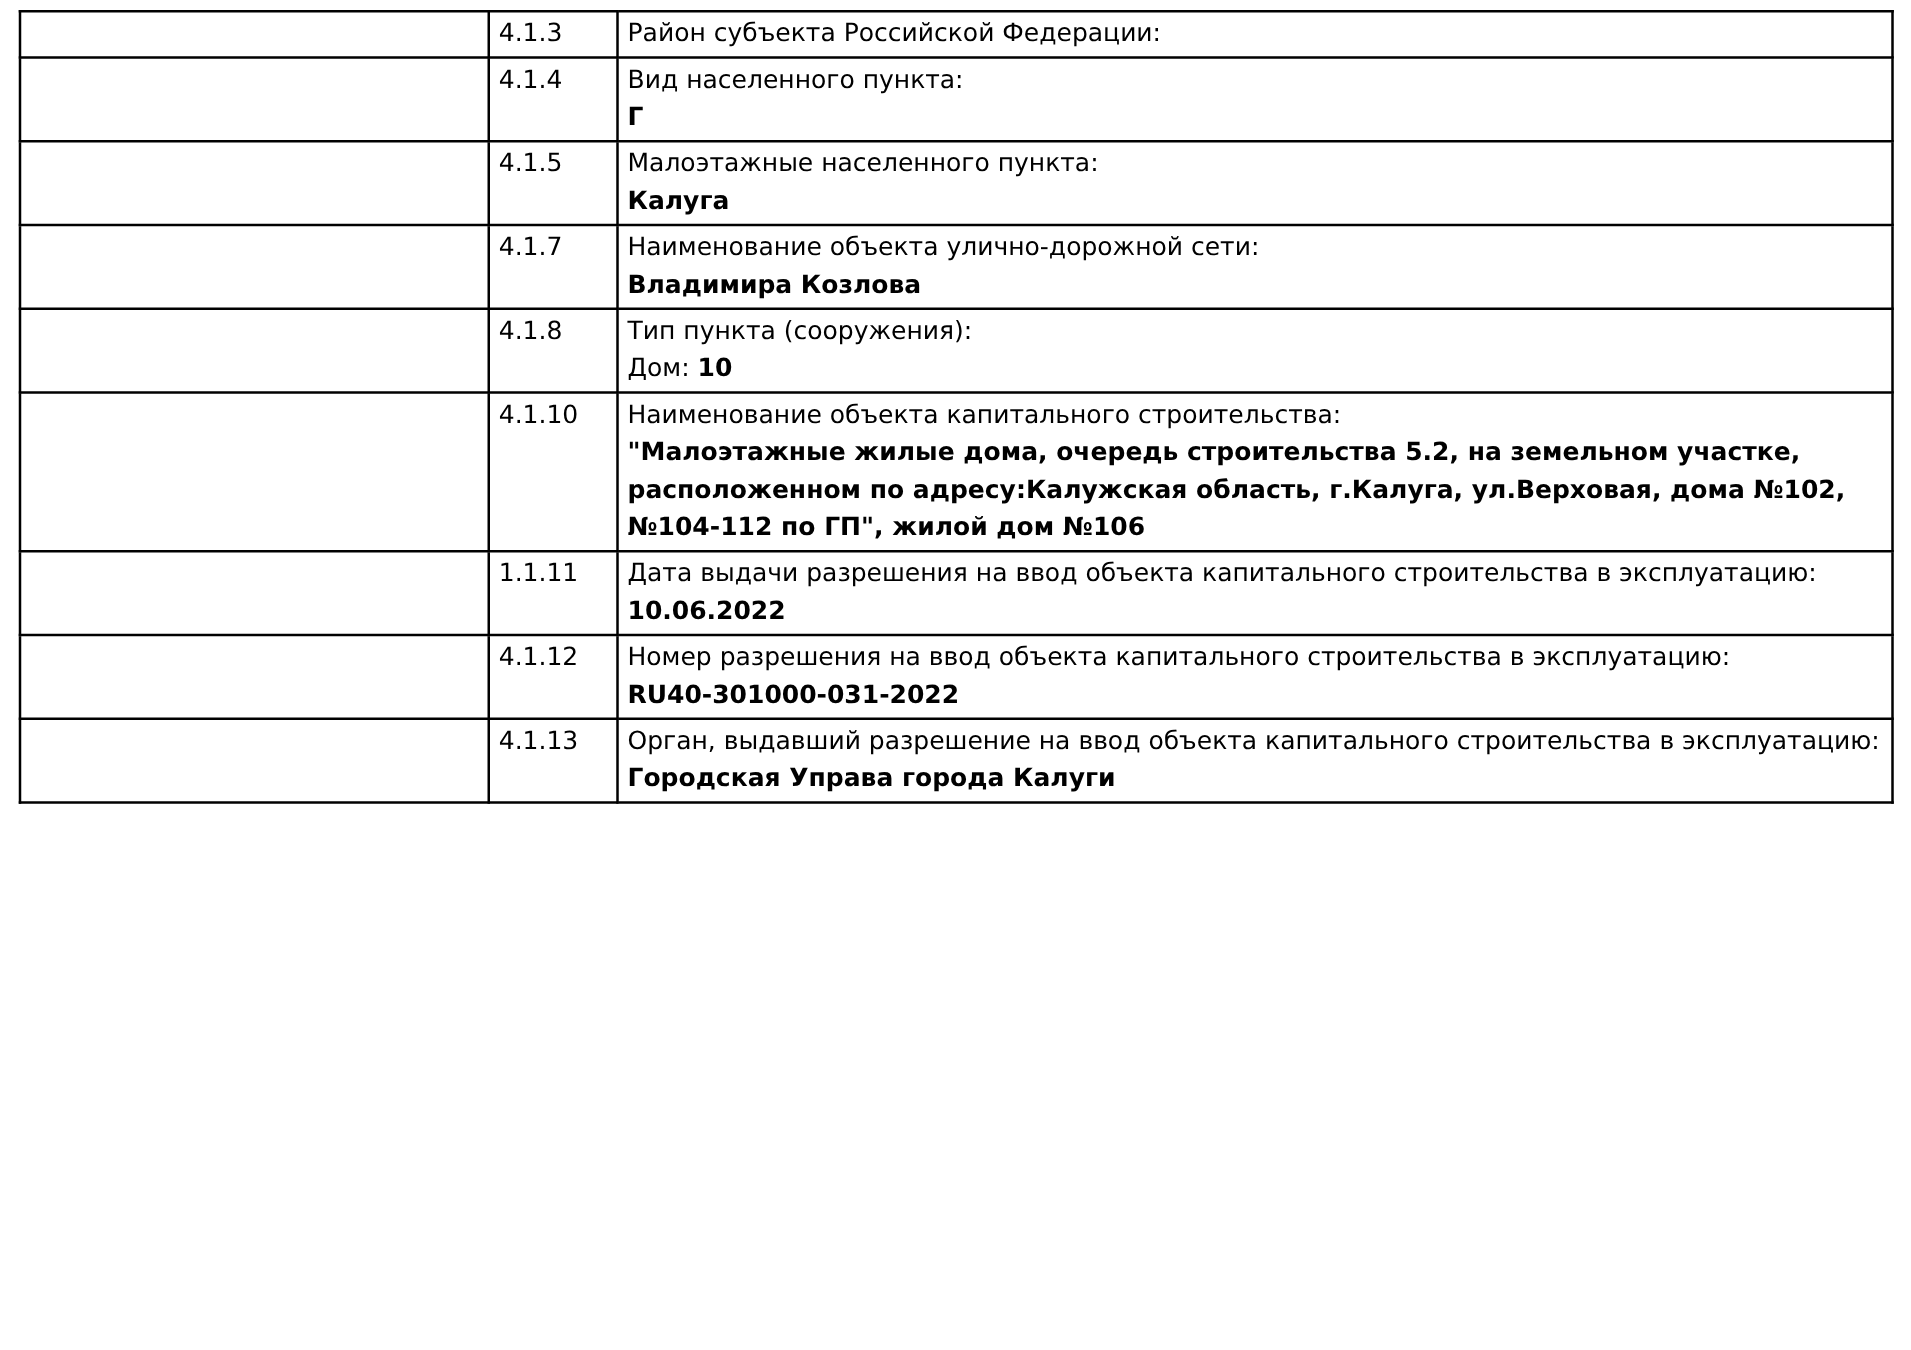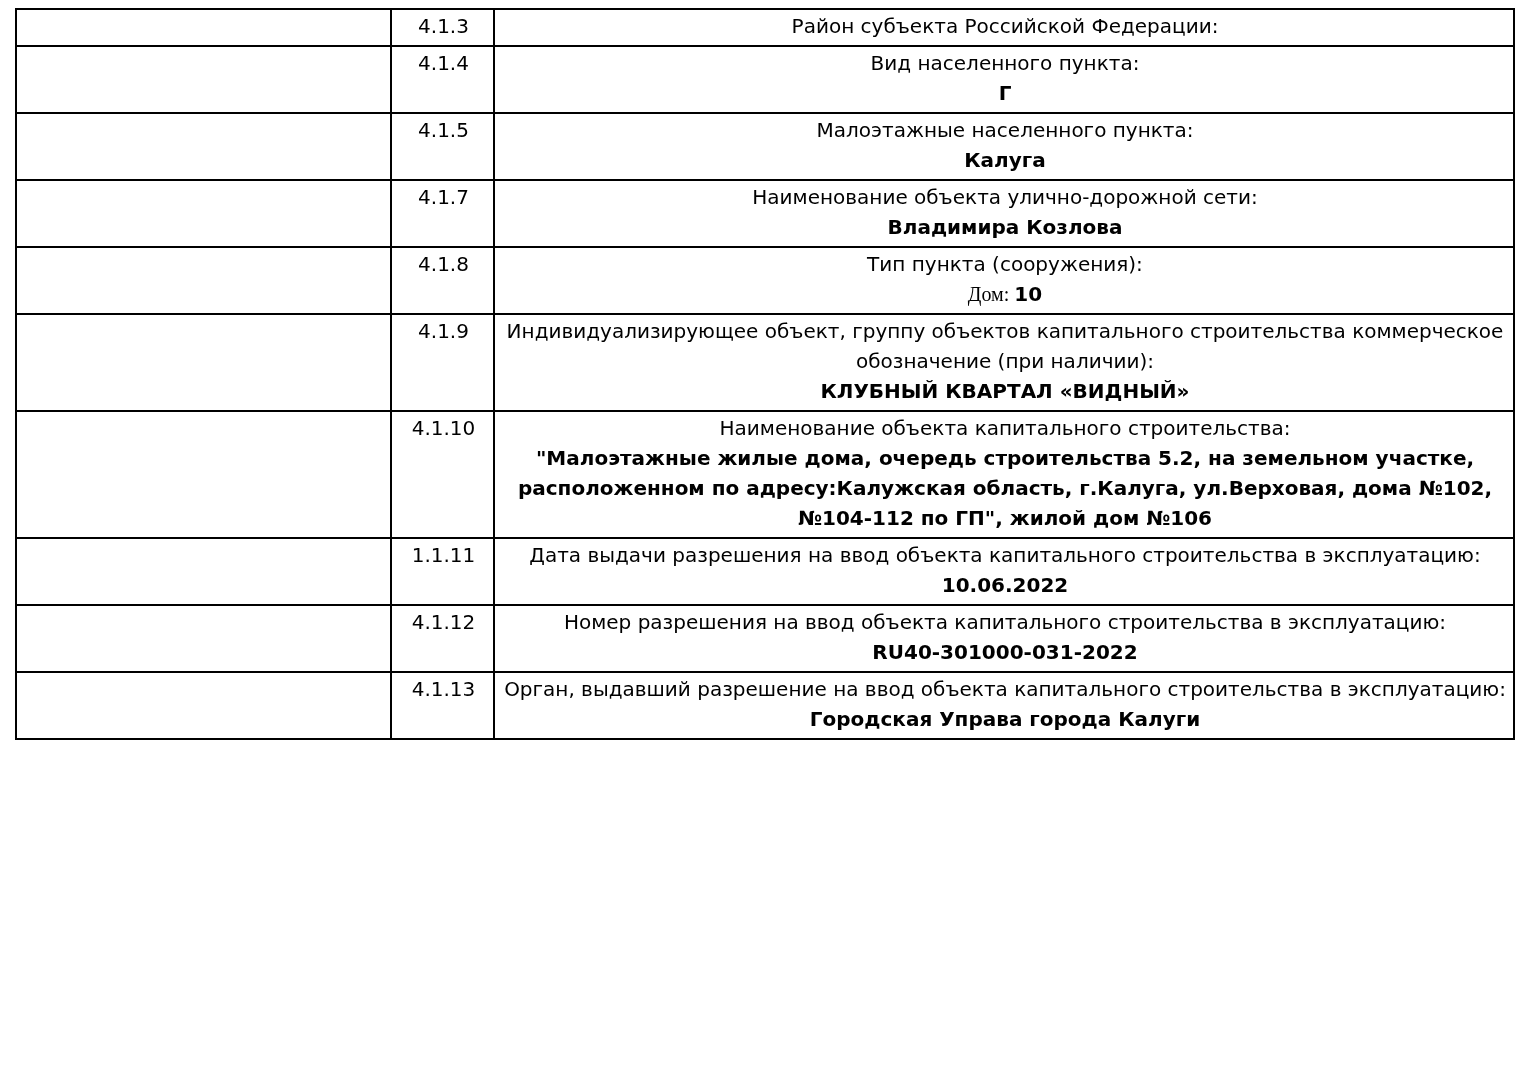--- a/index.html
+++ b/index.html
@@ -19,42 +19,40 @@
     position: relative;
     width: 1529px;
     height: 1080px;
     background: #ffffff;
   }
   table.decl-table {
     border-collapse: collapse;
     table-layout: fixed;
     margin: 8px 0 12px 15px;
     width: 1498px;
-    text-align: center;
   }
   col.c1 { width: 375px; }
   col.c2 { width: 103px; }
   col.c3 { width: 1020px; }
   table.decl-table td {
     border: 2px solid #000000;
     vertical-align: top;
     padding: 1px 5px 4px 7px;
     line-height: 30px;
     word-wrap: break-word;
   }
   td.c2-cell {
     vertical-align: middle;
     padding-left: 5px;
   }
   .field-label {
     font-weight: normal;
   }
   .value-line .value-prefix {
     font-weight: normal;
-    font-family: Liberation Serif, serif;
   }
   .value-line .value {
     font-weight: bold;
   }
 </style>
 </head>
 <body>
 
 <div class="page">
   <table class="decl-table">
@@ -103,28 +101,20 @@
 
   <tr>
     <td class="c1-cell"></td>
     <td class="c2-cell">4.1.8</td>
     <td class="c3-cell">
       <div class="field-label">Тип пункта (сооружения):</div>
       <div class="value-line"><span class="value-prefix">Дом: </span><span class="value">10</span></div>
     </td>
   </tr>
 
-  <tr>
-    <td class="c1-cell"></td>
-    <td class="c2-cell">4.1.9</td>
-    <td class="c3-cell">
-      <div class="field-label">Индивидуализирующее объект, группу объектов капитального строительства коммерческое обозначение (при наличии):</div>
-      <div class="value-line"><span class="value-prefix"></span><span class="value">КЛУБНЫЙ КВАРТАЛ «ВИДНЫЙ»</span></div>
-    </td>
-  </tr>
 
   <tr>
     <td class="c1-cell"></td>
     <td class="c2-cell">4.1.10</td>
     <td class="c3-cell">
       <div class="field-label">Наименование объекта капитального строительства:</div>
       <div class="value-line"><span class="value-prefix"></span><span class="value">"Малоэтажные жилые дома, очередь строительства 5.2, на земельном участке, расположенном по адресу:Калужская область, г.Калуга, ул.Верховая, дома №102, №104-112 по ГП", жилой дом №106</span></div>
     </td>
   </tr>
 

